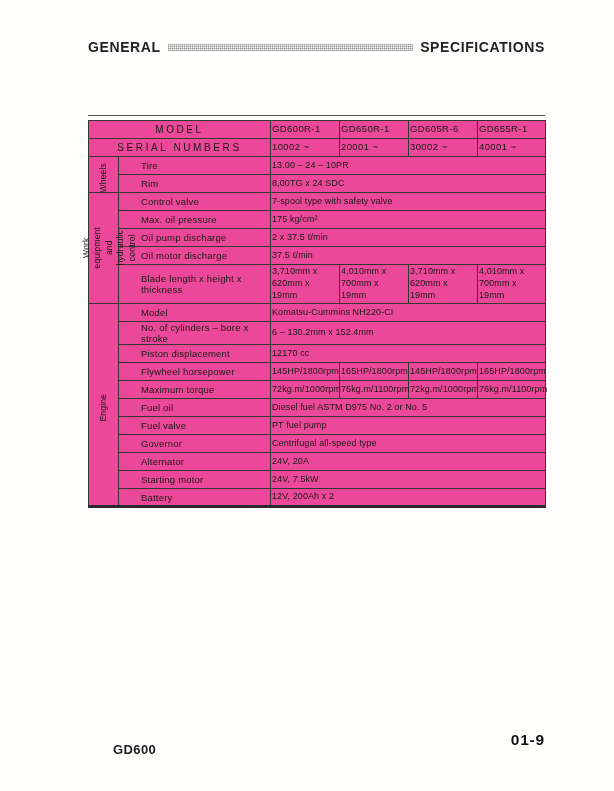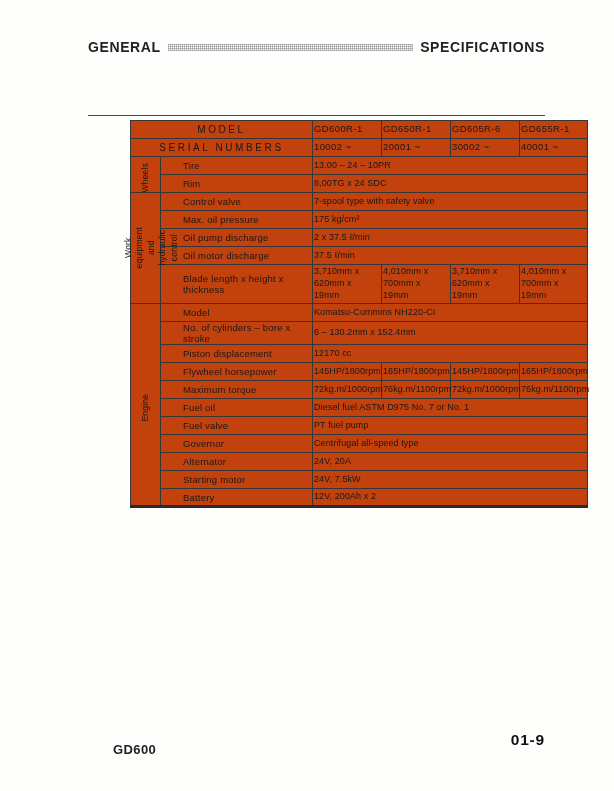--- a/index.html
+++ b/index.html
@@ -27,22 +27,21 @@
     background-image:
       repeating-linear-gradient(90deg, rgba(130,130,130,0.5) 0 1px, transparent 1px 2px),
       repeating-linear-gradient(0deg, rgba(130,130,130,0.5) 0 1px, transparent 1px 2px);
   }
 
   
   .table-wrap { position: absolute; left: 88px; top: 115px; width: 457px; }
   .table-topline { height: 1px; background: #4a4a4a; margin-bottom: 4px; }
   table.spec {
     border-collapse: collapse; table-layout: fixed; width: 457px;
-    background: #c2410c;
-    margin-left: 42px;
+    background: #ec4899;
   }
   table.spec { border: 1.5px solid #2b2b2b; border-bottom-width: 3px; }
   table.spec td { border: 1px solid #363636; height: 18px; vertical-align: middle; }
   td.param {
     font-size: 9.5px; padding-left: 22px; text-align: left; color: #191919;
     letter-spacing: 0.2px;
   }
   td.center-label { text-align: center; font-size: 10px; letter-spacing: 2.6px; color: #191919; }
   td.val {
     text-align: left; font-size: 9px; color: #191919;
@@ -170,21 +169,21 @@
           </tr>
           <tr>
             <td class="param">Maximum torque</td>
             <td class="val">72kg.m/1000rpm</td>
             <td class="val">76kg.m/1100rpm</td>
             <td class="val">72kg.m/1000rpm</td>
             <td class="val">76kg.m/1100rpm</td>
           </tr>
           <tr>
             <td class="param">Fuel oil</td>
-            <td class="val" colspan="4">Diesel fuel ASTM D975 No. 7 or No. 1</td>
+            <td class="val" colspan="4">Diesel fuel ASTM D975 No. 2 or No. 5</td>
           </tr>
           <tr>
             <td class="param">Fuel valve</td>
             <td class="val" colspan="4">PT fuel pump</td>
           </tr>
           <tr>
             <td class="param">Governor</td>
             <td class="val" colspan="4">Centrifugal all-speed type</td>
           </tr>
           <tr>

